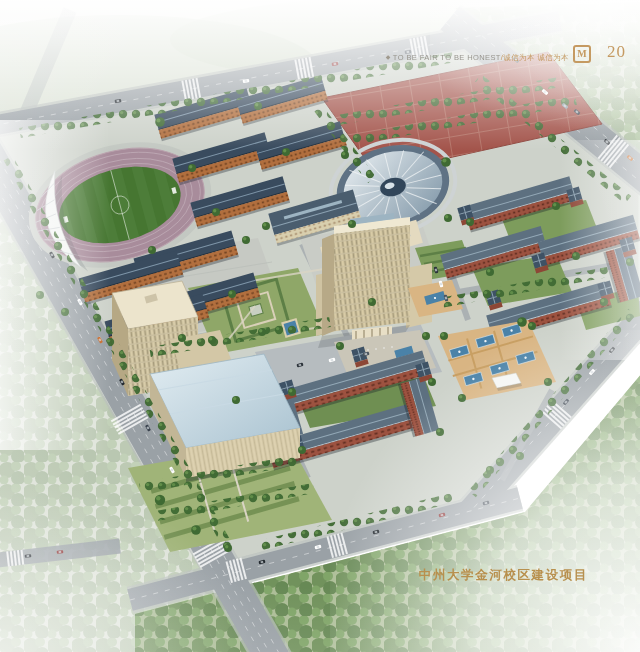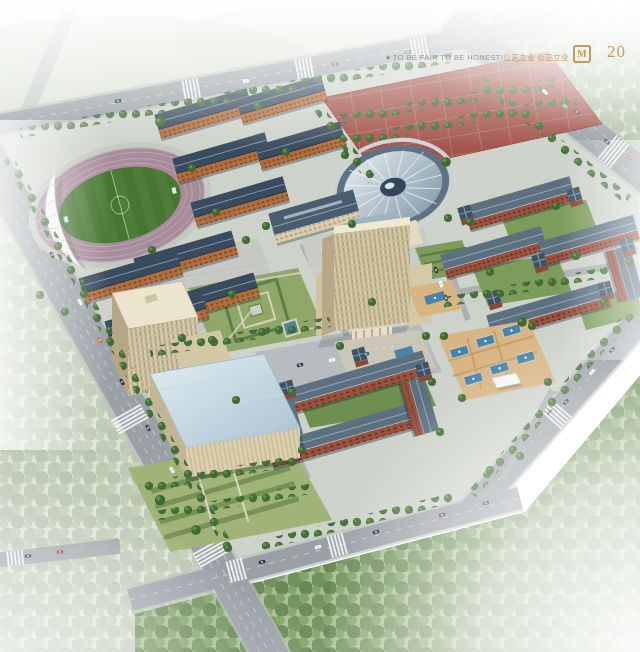--- a/index.html
+++ b/index.html
@@ -498,17 +498,18 @@
     <rect x="430" y="0" width="210" height="130" fill="url(#fogTR)"></rect>
     <rect x="0" y="120" width="110" height="330" fill="url(#fogL)"></rect>
     <rect x="560" y="140" width="80" height="220" fill="url(#fogR)"></rect>
     <rect x="330" y="330" width="310" height="322" fill="url(#fogBR)"></rect>
     <rect x="0" y="480" width="260" height="172" fill="url(#fogBL)"></rect>
     <rect x="0" y="0" width="640" height="652" fill="url(#vign)"></rect>
   </g>
 </svg>
 
   <div class="slogan">
-    <span class="bullet">◆</span><span>TO BE FAIR TO BE HONEST</span><span class="gold">/</span><span class="gold">公正立业 公正立业</span>
+    <span class="bullet">◆</span><span>TO BE FAIR TO BE HONEST</span><span class="gold">/</span><span class="gold">诚信为本 诚信为本</span>
   </div>
   <div class="logo">M</div>
   <div class="pagenum">20</div>
+  <div class="title">中州大学金河校区建设项目</div>
 </div>
 
 </body></html>

